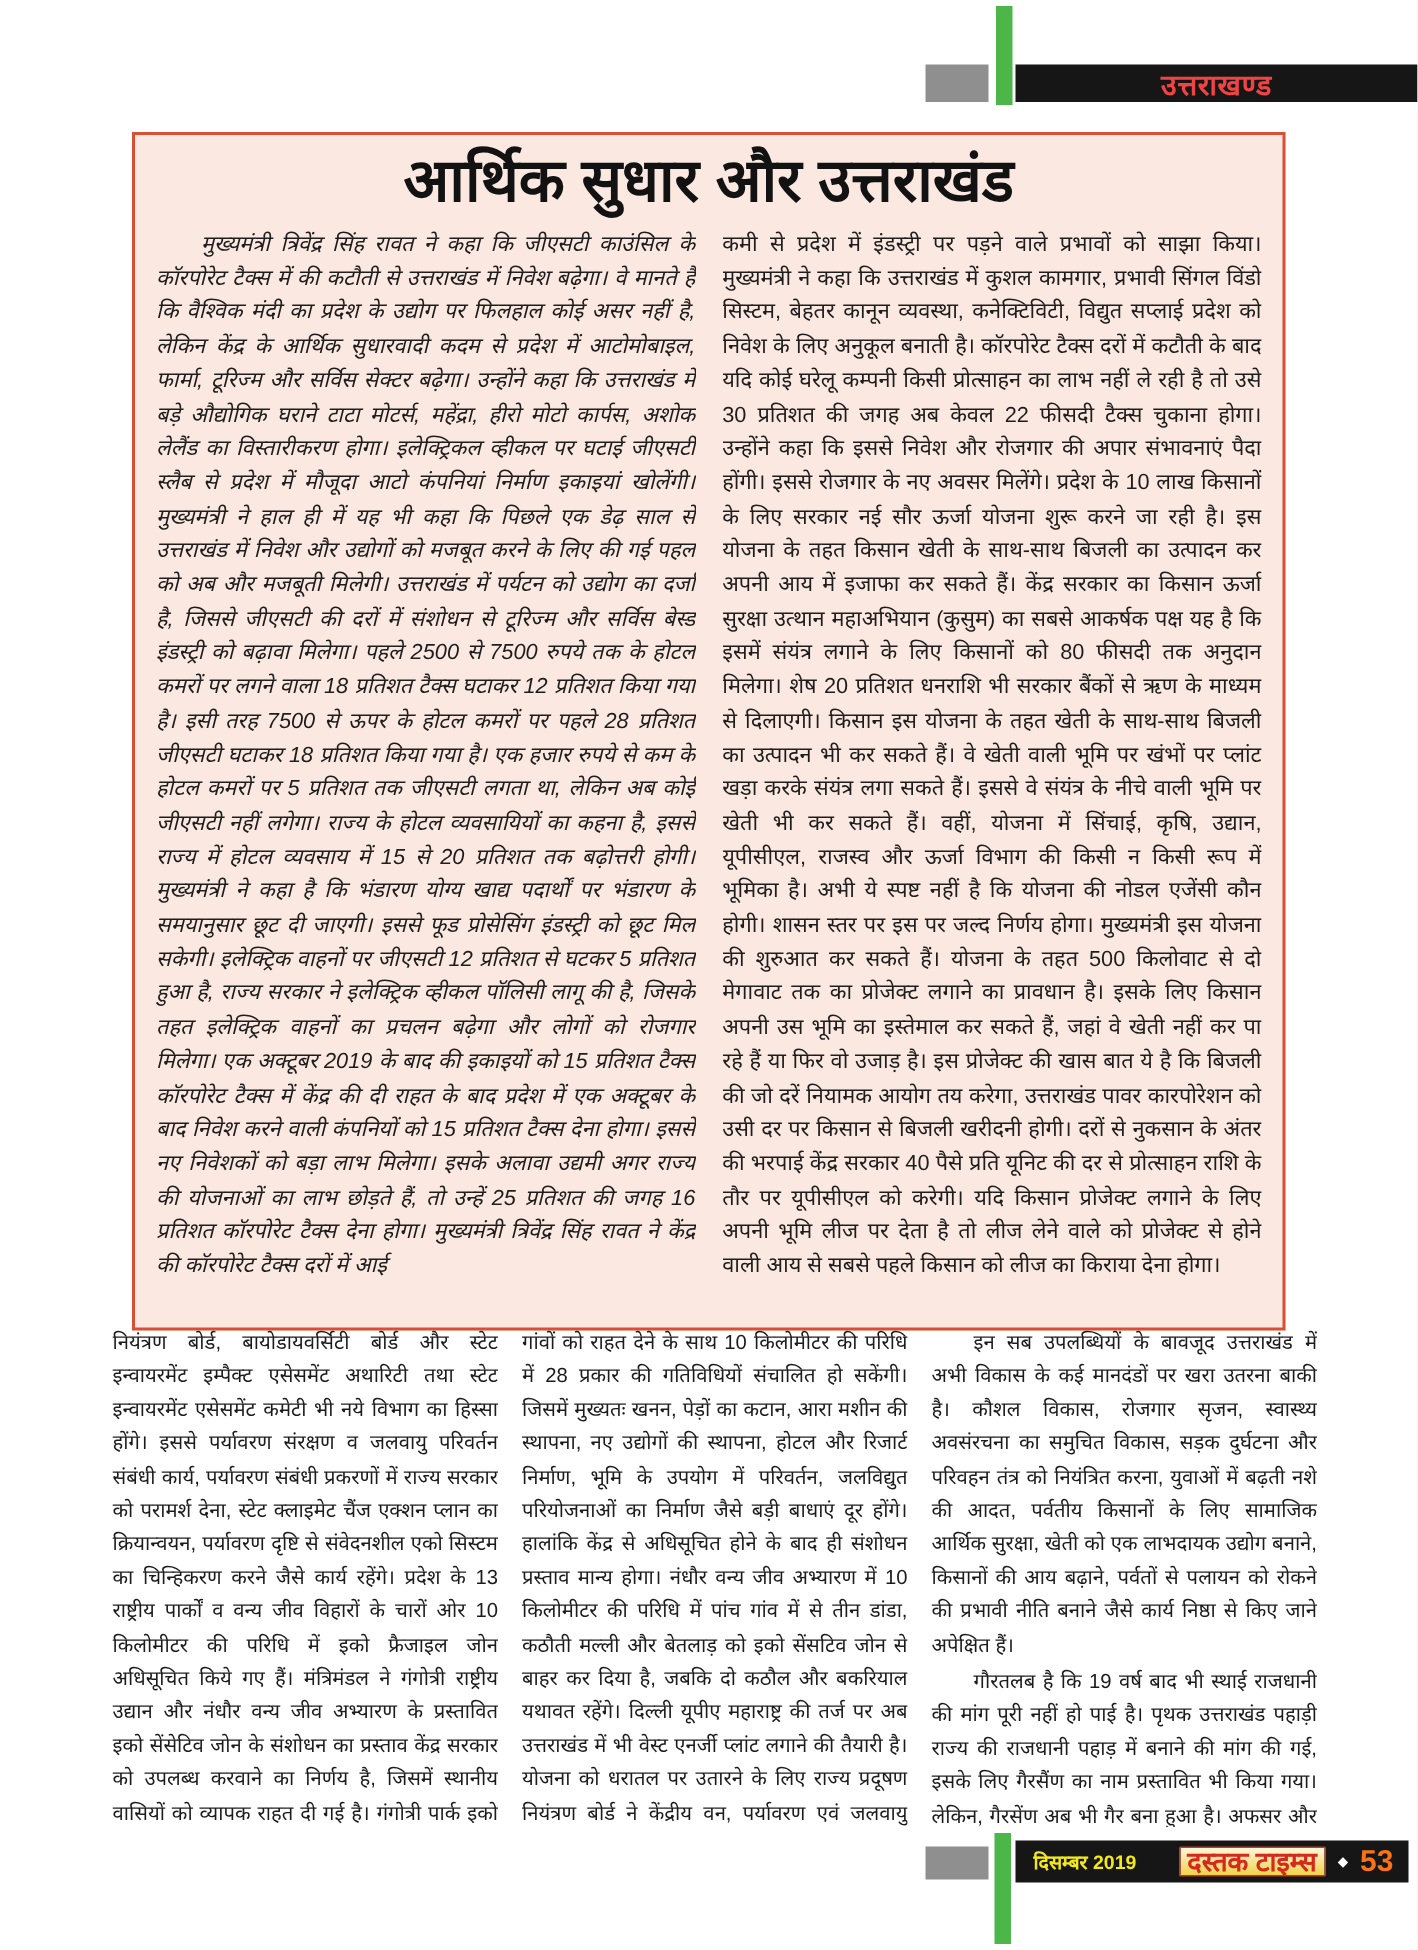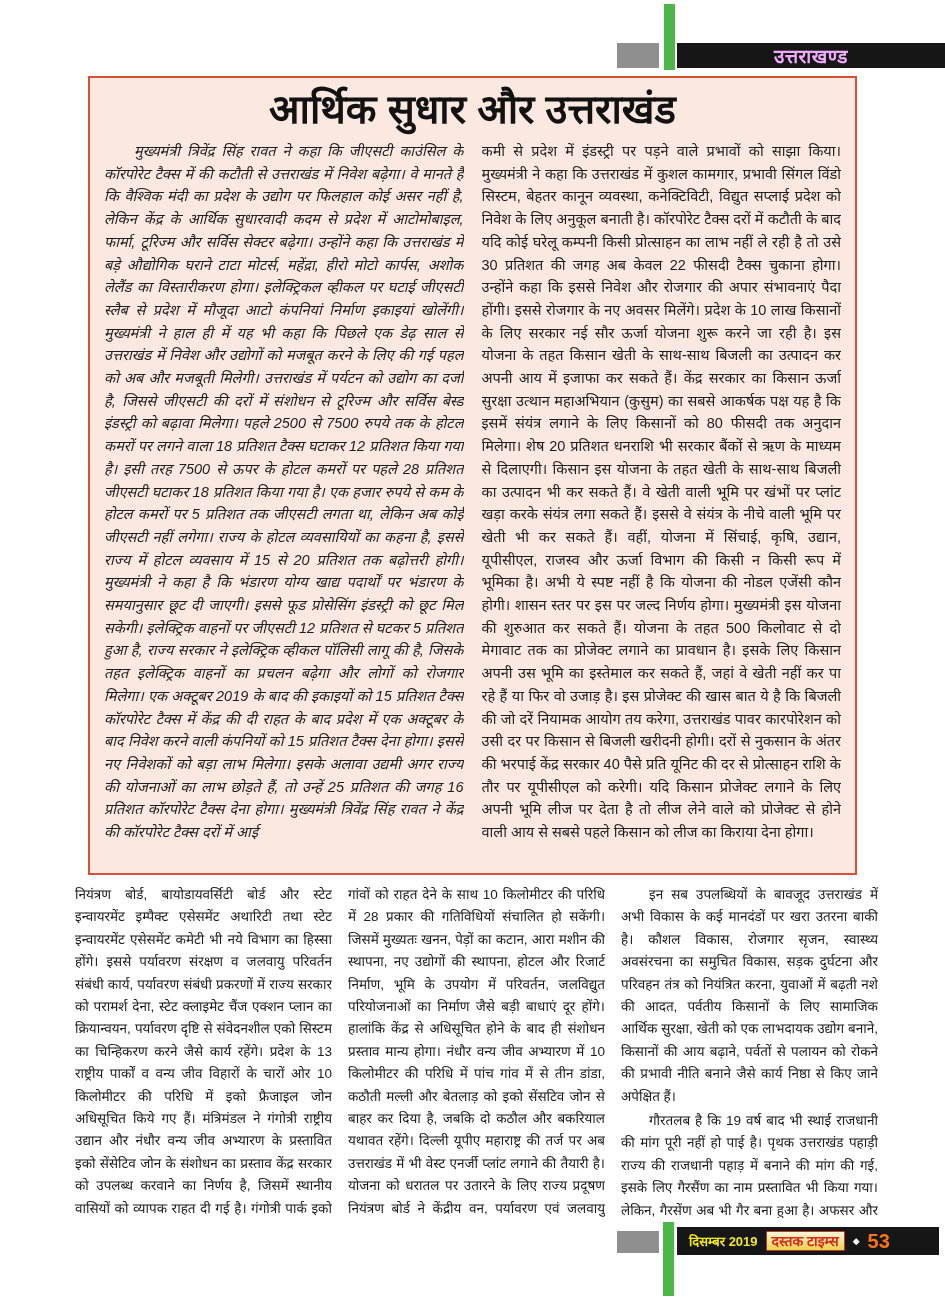--- a/index.html
+++ b/index.html
@@ -7,25 +7,25 @@
     width:945px;height:1300px;position:relative;background:#ffffff;
     font-family:"Liberation Sans", sans-serif;color:#1d1d1d;overflow:hidden;
   }
   
   .hdr-gray{position:absolute;left:617px;top:43px;width:42px;height:25px;background:#8f8f8f;}
   .hdr-green{position:absolute;left:664px;top:4px;width:11px;height:66px;background:#4cb648;}
   .hdr-black{
     position:absolute;left:677px;top:43px;width:268px;height:25px;background:#161616;
     display:flex;align-items:center;justify-content:center;
   }
-  .hdr-black .section-title{color:#f0abfc;font-weight:bold;font-size:19px;letter-spacing:.5px;}
+  .hdr-black .section-title{color:#ef4444;font-weight:bold;font-size:19px;letter-spacing:.5px;}
 
   
   .article-box{
-    position:absolute;left:88px;top:76px;width:769px;height:799px;box-sizing:border-box;
+    position:absolute;left:88px;top:88px;width:769px;height:799px;box-sizing:border-box;
     background:#fbe9e1;border:2px solid #d84f35;overflow:hidden;
   }
   .article-title{
     margin:8px 10px 4px;text-align:center;font-size:40px;line-height:46px;
     font-weight:bold;color:#121212;
   }
   .article-cols{display:flex;gap:18px;padding:4px 14px 0 14px;}
   .article-col{
     flex:1;font-size:14.5px;line-height:22.7px;text-align:justify;color:#1d1d1d;
     height:700px;overflow:hidden;font-weight:500;
@@ -51,22 +51,22 @@
   
   .ftr-gray{position:absolute;left:617px;top:1231px;width:42px;height:22px;background:#8f8f8f;}
   .ftr-green{position:absolute;left:663px;top:1222px;width:11px;height:74px;background:#4cb648;}
   .ftr-black{
     position:absolute;left:677px;top:1227px;width:262px;height:28px;background:#161616;
     display:flex;align-items:center;gap:8px;padding:0 19px 0 12px;box-sizing:border-box;
   }
   .ftr-date{color:#f3e81c;font-weight:bold;font-size:13px;white-space:nowrap;}
   .ftr-logo{
     background:linear-gradient(#fdf6d9,#f1d14a);color:#d42a1e;font-weight:bold;
-    font-size:14px;padding:0 5px;line-height:18px;white-space:nowrap;
-    border:1px solid #b93b2a;border-radius:1px;
+    font-size:18px;padding:0 5px;line-height:18px;white-space:nowrap;
+    border:1px solid #b93b2a;border-radius:1px;margin-left:20px;
   }
   .ftr-diamond{color:#ffffff;font-size:9px;line-height:9px;}
   .ftr-page{color:#f97316;font-weight:bold;font-size:20px;line-height:24px;}
 </style>
 </head>
 <body>
 
 <div class="hdr-gray"></div>
 <div class="hdr-green"></div>
 <div class="hdr-black">

